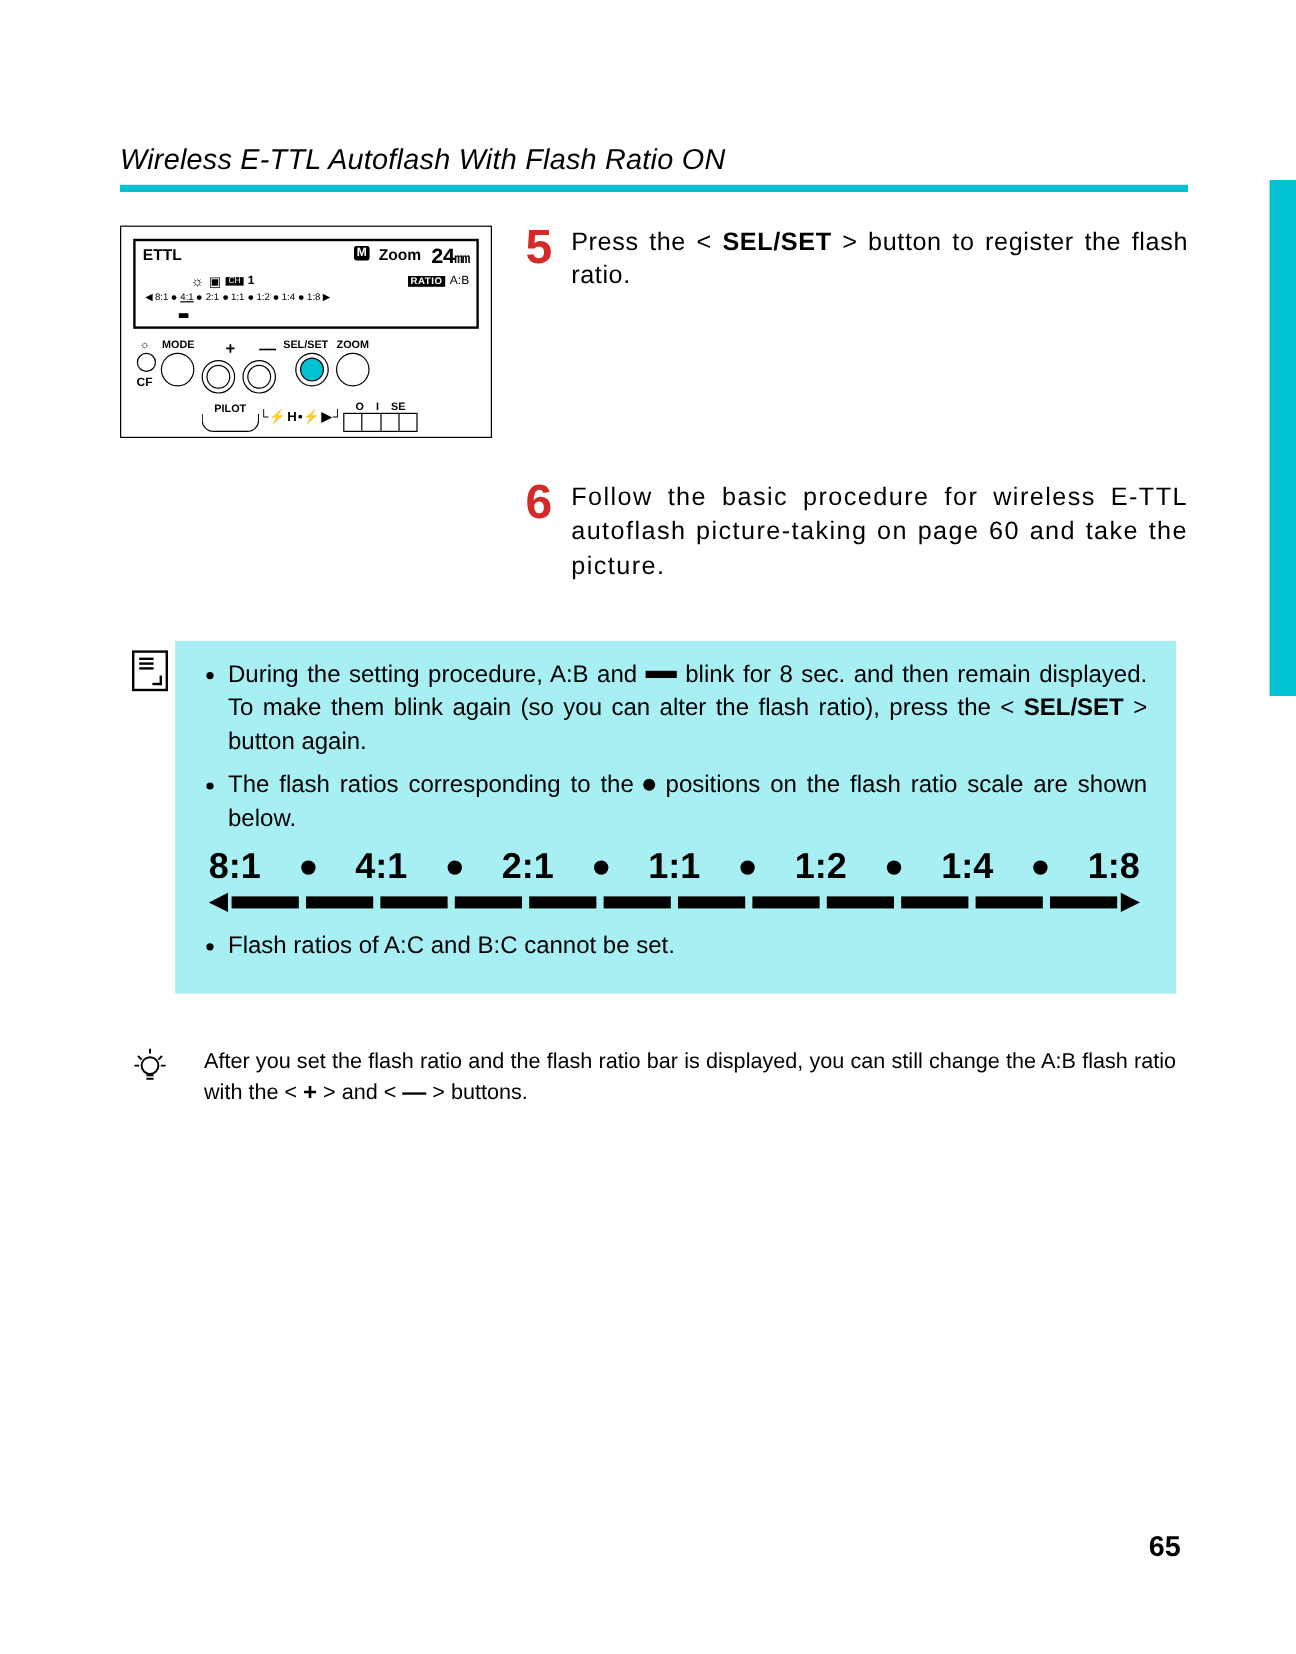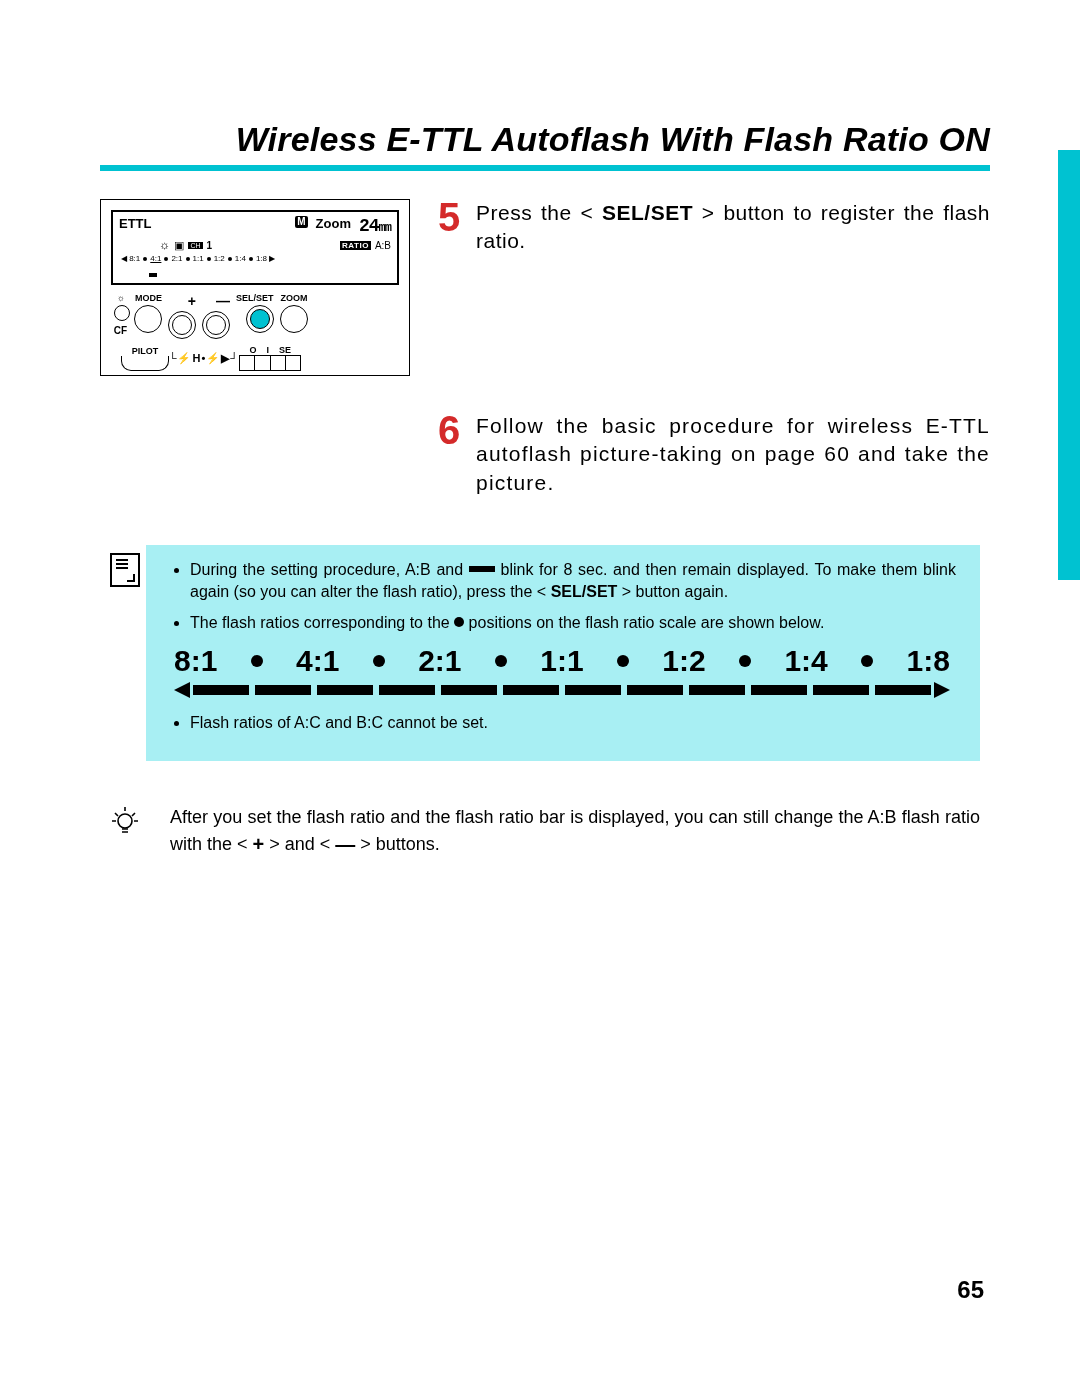--- a/index.html
+++ b/index.html
@@ -1,17 +1,17 @@
 <!DOCTYPE html>
 <html><head>
 <meta charset="utf-8">
 <style>
   html,body{margin:0;padding:0;background:#fff;font-family:Arial,Helvetica,sans-serif;color:#000}
   .page{width:1080px;height:1378px;position:relative;margin:0 auto;background:#fff;box-sizing:border-box;padding:120px 90px 0 100px}
-  .title{font-size:34px;font-weight:bold;font-style:italic;text-align:right;margin:0 0 6px 0;letter-spacing:.2px}
+  .title{font-size:24px;font-weight:normal;font-style:italic;text-align:left;margin:0 0 6px 0;letter-spacing:.2px}
   .cyan-rule{height:6px;background:#00c2d1;margin-bottom:28px}
   .side-tab{position:absolute;right:0;top:150px;width:22px;height:430px;background:#00c2d1}
   .row{display:flex;align-items:flex-start;gap:28px;margin-bottom:40px}
   
   .device{width:310px;border:1.5px solid #000;padding:10px 10px 4px 10px;box-sizing:border-box}
   .lcd{border:2px solid #000;padding:4px 6px 2px 6px;font-family:Arial,Helvetica,sans-serif}
   .lcd-top{display:flex;align-items:flex-start;gap:8px;font-weight:bold;font-size:13px}
   .lcd-top .m{background:#000;color:#fff;font-size:10px;padding:0 2px;border-radius:2px;display:inline-block;line-height:12px}
   .lcd-top .zoom-val{font-family:'Courier New',monospace;font-size:18px;letter-spacing:-1px}
   .lcd-mid{display:flex;align-items:center;gap:4px;margin-top:2px;padding-left:40px}
@@ -23,42 +23,42 @@
   .ratio-scale{display:flex;align-items:center;gap:2px;font-size:8px;margin-top:2px;padding:0 2px}
   .ratio-scale .dot{width:4px;height:4px;border-radius:50%;background:#000;margin:0 1px}
   .ratio-scale .sel{text-decoration:underline}
   .btnrow{display:flex;align-items:flex-start;margin-top:8px;font-size:9px;font-weight:bold}
   .btncol{display:flex;flex-direction:column;align-items:flex-end;margin-right:6px}
   .btncol .circ{width:26px;height:26px;border:1.8px solid #000;border-radius:50%;margin-top:2px;position:relative;background:#fff}
   .btncol .circ.double::after{content:"";position:absolute;left:3px;top:3px;right:3px;bottom:3px;border:1.8px solid #000;border-radius:50%}
   .btncol .circ.cyan::after{content:"";position:absolute;left:3px;top:3px;right:3px;bottom:3px;border:1.8px solid #000;border-radius:50%;background:#00c2d1}
   .lamp{width:14px;height:14px;border:1.5px solid #000;border-radius:50%;margin:2px 0 0 3px}
   .cf{font-size:10px;font-weight:bold;margin-top:4px}
-  .bottomrow{display:flex;align-items:center;justify-content:flex-start;margin-top:6px;font-size:9px;font-weight:bold}
+  .bottomrow{display:flex;align-items:center;justify-content:center;margin-top:6px;font-size:9px;font-weight:bold}
   .pilot-btn{width:46px;height:14px;border:1.5px solid #000;border-radius:0 0 10px 10px;border-top:none}
   .switch{width:60px;height:14px;border:1.5px solid #000;display:flex}
   .switch div{flex:1;border-left:1px solid #000}
   .switch div:first-child{border-left:none}
   .bolt{font-family:Arial;font-size:11px;letter-spacing:1px}
   
   .steps{flex:1}
   .step{display:flex;gap:10px;margin-bottom:8px}
   .stepnum{color:#d42a2a;font-size:40px;font-weight:bold;line-height:.9;min-width:28px}
   .stepbody{font-size:21px;line-height:1.35;letter-spacing:.5px}
   .stepbody .lead{text-align:justify}
   .stepbody ul{margin:10px 0 0 0;padding-left:18px;font-size:17px;line-height:1.35;letter-spacing:.2px}
   .stepbody ul li{margin-bottom:6px;text-align:justify}
   .inline-ratio{background:#000;color:#fff;font-size:12px;font-weight:bold;padding:1px 4px;letter-spacing:1px;vertical-align:2px}
   .btnname{font-weight:bold}
   
   .notebox{background:#a8eff3;padding:14px 24px 18px 22px;margin-top:8px;position:relative}
   .note-icon{position:absolute;left:-36px;top:8px;width:26px;height:30px;border:2px solid #000}
   .note-icon::before{content:"";position:absolute;left:4px;top:4px;width:12px;height:2px;background:#000;box-shadow:0 4px 0 #000,0 8px 0 #000}
   .note-icon::after{content:"";position:absolute;right:3px;bottom:3px;width:6px;height:6px;border:2px solid #000;border-top:none;border-left:none}
-  .notebox ul{margin:0;padding-left:22px;font-size:16px;line-height:1.4}
+  .notebox ul{margin:0;padding-left:22px;font-size:20px;line-height:1.4}
   .notebox ul li{margin-bottom:8px;text-align:justify}
   .big-scale{display:flex;align-items:center;justify-content:space-between;font-size:30px;font-weight:bold;margin:10px 6px 4px 6px}
   .big-scale .d{width:12px;height:12px;border-radius:50%;background:#000}
   .scale-bar{display:flex;align-items:center;margin:0 6px}
   .scale-bar .tri{width:0;height:0;border-top:8px solid transparent;border-bottom:8px solid transparent}
   .scale-bar .tri.l{border-right:16px solid #000}
   .scale-bar .tri.r{border-left:16px solid #000}
   .scale-bar .seg{height:10px;background:#000;flex:1;margin:0 3px}
   .scale-bar .row2{display:flex;flex:1}
   .sub-scale{display:flex;justify-content:space-between;font-size:17px;margin:4px 60px 0 95px}

